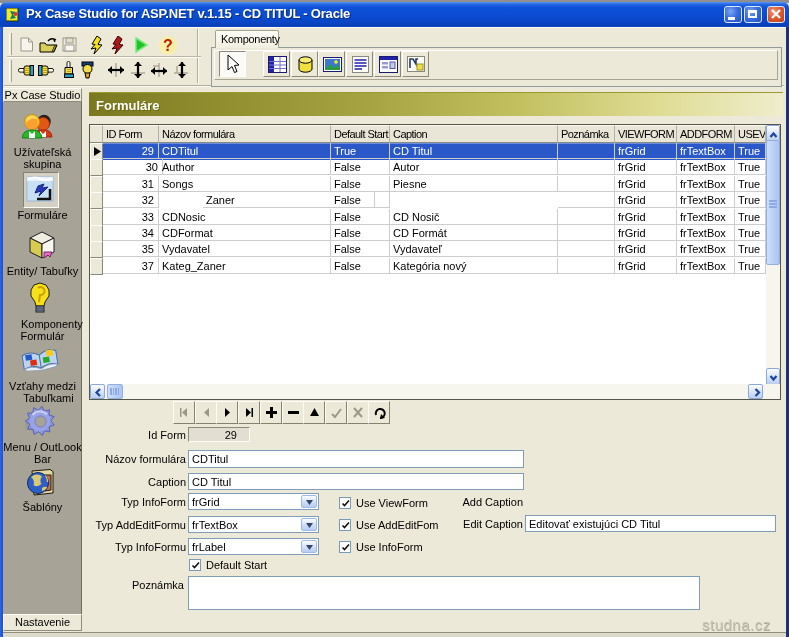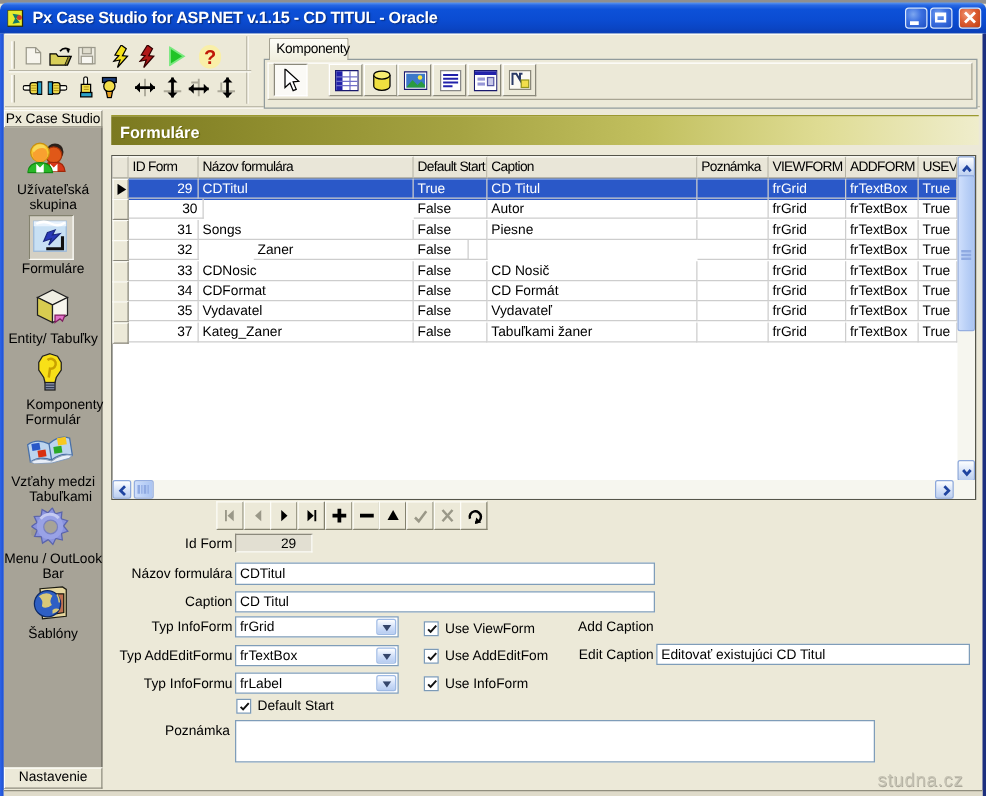--- a/index.html
+++ b/index.html
@@ -325,20 +325,21 @@
         <div class="gcell num" style="left:13px;top:18.0px;width:56px;color:#fff;">29</div>
         <div class="gcell " style="left:69px;top:18.0px;width:172px;color:#fff;">CDTitul</div>
         <div class="gcell " style="left:241px;top:18.0px;width:59px;color:#fff;">True</div>
         <div class="gcell " style="left:300px;top:18.0px;width:168px;color:#fff;">CD Titul</div>
         <div class="gcell " style="left:468px;top:18.0px;width:57px;color:#fff;"></div>
         <div class="gcell " style="left:525px;top:18.0px;width:62px;color:#fff;">frGrid</div>
         <div class="gcell " style="left:587px;top:18.0px;width:58px;color:#fff;">frTextBox</div>
         <div class="gcell " style="left:645px;top:18.0px;width:31px;color:#fff;">True</div>
         <div class="ind" style="top:34.4px"></div>
         <div class="gcell num" style="left:13px;top:34.4px;width:60px;">30</div>
+        <div class="gcell " style="left:69px;top:34.4px;width:172px;">Author</div>
         <div class="gcell " style="left:241px;top:34.4px;width:59px;">False</div>
         <div class="gcell " style="left:300px;top:34.4px;width:168px;">Autor</div>
         <div class="gcell " style="left:468px;top:34.4px;width:57px;"></div>
         <div class="gcell " style="left:525px;top:34.4px;width:62px;">frGrid</div>
         <div class="gcell " style="left:587px;top:34.4px;width:58px;">frTextBox</div>
         <div class="gcell " style="left:645px;top:34.4px;width:31px;">True</div>
         <div class="ind" style="top:50.8px"></div>
         <div class="gcell num" style="left:13px;top:50.8px;width:56px;">31</div>
         <div class="gcell " style="left:69px;top:50.8px;width:172px;">Songs</div>
         <div class="gcell " style="left:241px;top:50.8px;width:59px;">False</div>
@@ -379,21 +380,21 @@
         <div class="gcell " style="left:241px;top:116.4px;width:59px;">False</div>
         <div class="gcell " style="left:300px;top:116.4px;width:168px;">Vydavateľ</div>
         <div class="gcell " style="left:468px;top:116.4px;width:57px;"></div>
         <div class="gcell " style="left:525px;top:116.4px;width:62px;">frGrid</div>
         <div class="gcell " style="left:587px;top:116.4px;width:58px;">frTextBox</div>
         <div class="gcell " style="left:645px;top:116.4px;width:31px;">True</div>
         <div class="ind" style="top:132.8px"></div>
         <div class="gcell num" style="left:13px;top:132.8px;width:56px;">37</div>
         <div class="gcell " style="left:69px;top:132.8px;width:172px;">Kateg_Zaner</div>
         <div class="gcell " style="left:241px;top:132.8px;width:59px;">False</div>
-        <div class="gcell " style="left:300px;top:132.8px;width:168px;">Tabuľkami žaner</div>
+        <div class="gcell " style="left:300px;top:132.8px;width:168px;">Kategória nový</div>
         <div class="gcell " style="left:468px;top:132.8px;width:57px;"></div>
         <div class="gcell " style="left:525px;top:132.8px;width:62px;">frGrid</div>
         <div class="gcell " style="left:587px;top:132.8px;width:58px;">frTextBox</div>
         <div class="gcell " style="left:645px;top:132.8px;width:31px;">True</div>
       </div>
 <div class="abs" style="left:683px;top:37px;width:14px;height:260px;background:#F6F6EF"></div>
       <div class="sbtn" style="left:683px;top:37px;width:14px;height:17px">
         <svg width="10" height="10" style="position:absolute;left:2px;top:5px">
           <path d="M1.5 6 L4.5 2.5 L7.5 6" stroke="#1F44A0" stroke-width="2.2" fill="none"></path>
         </svg>

